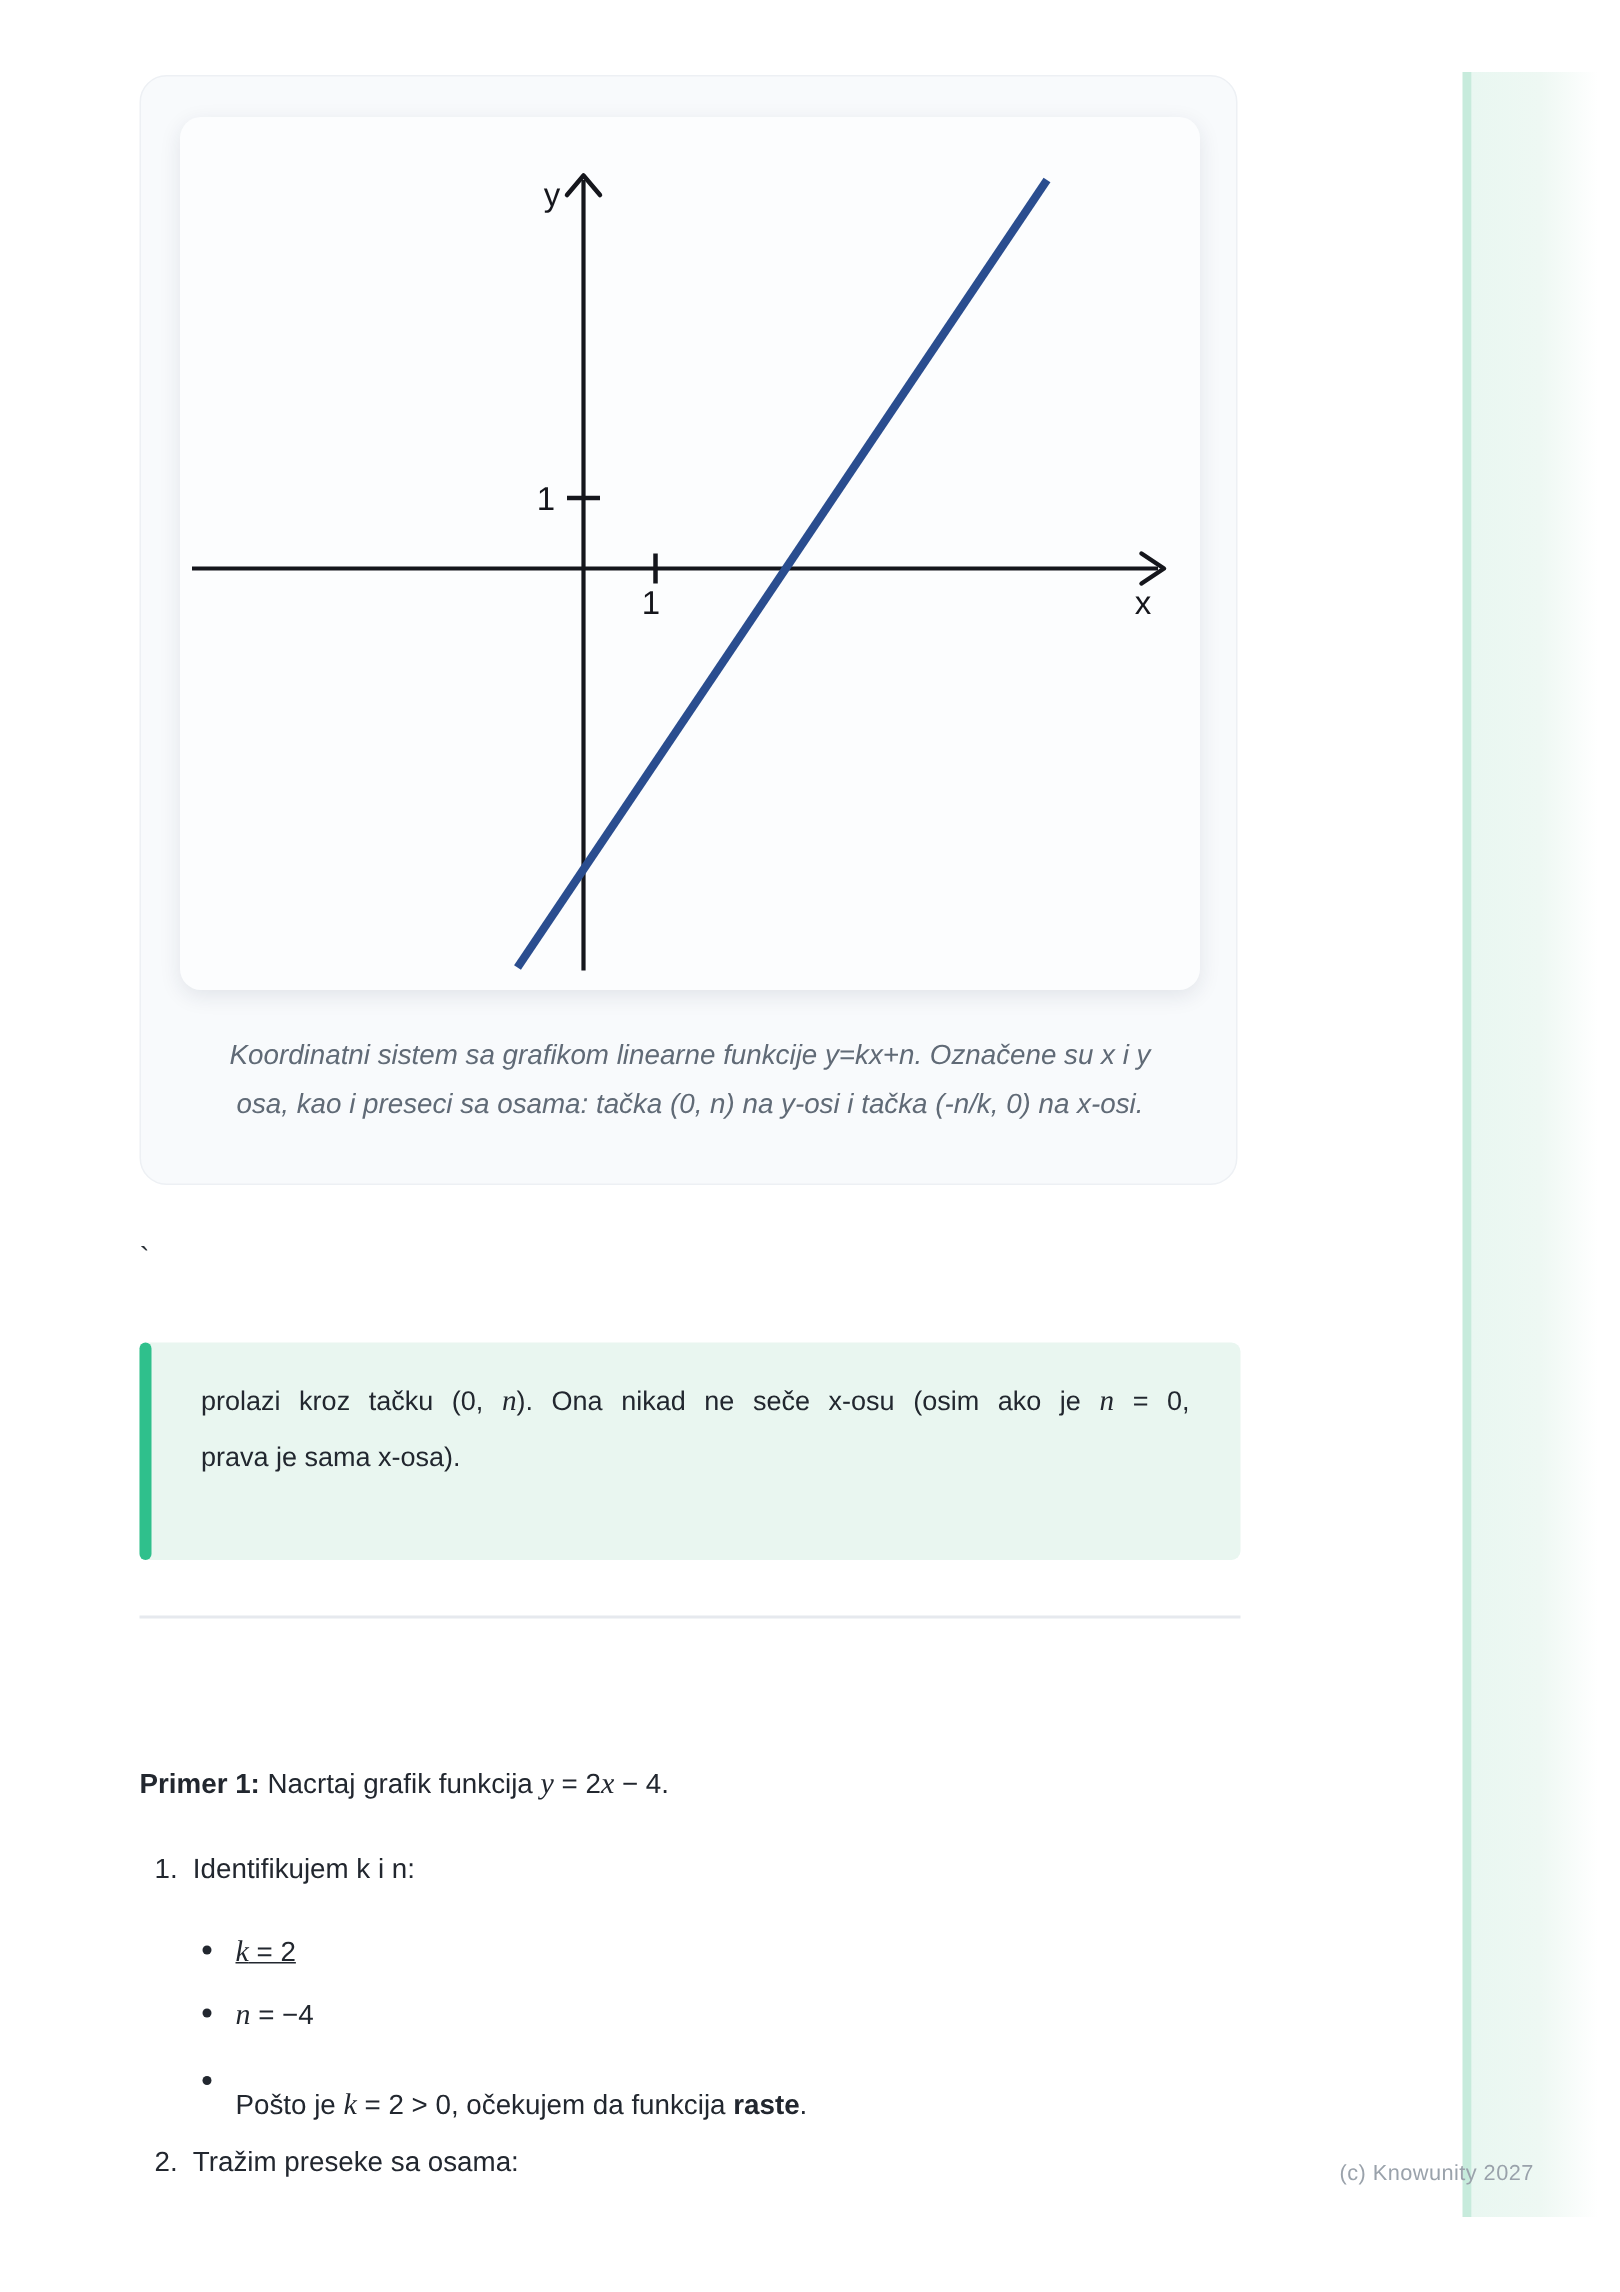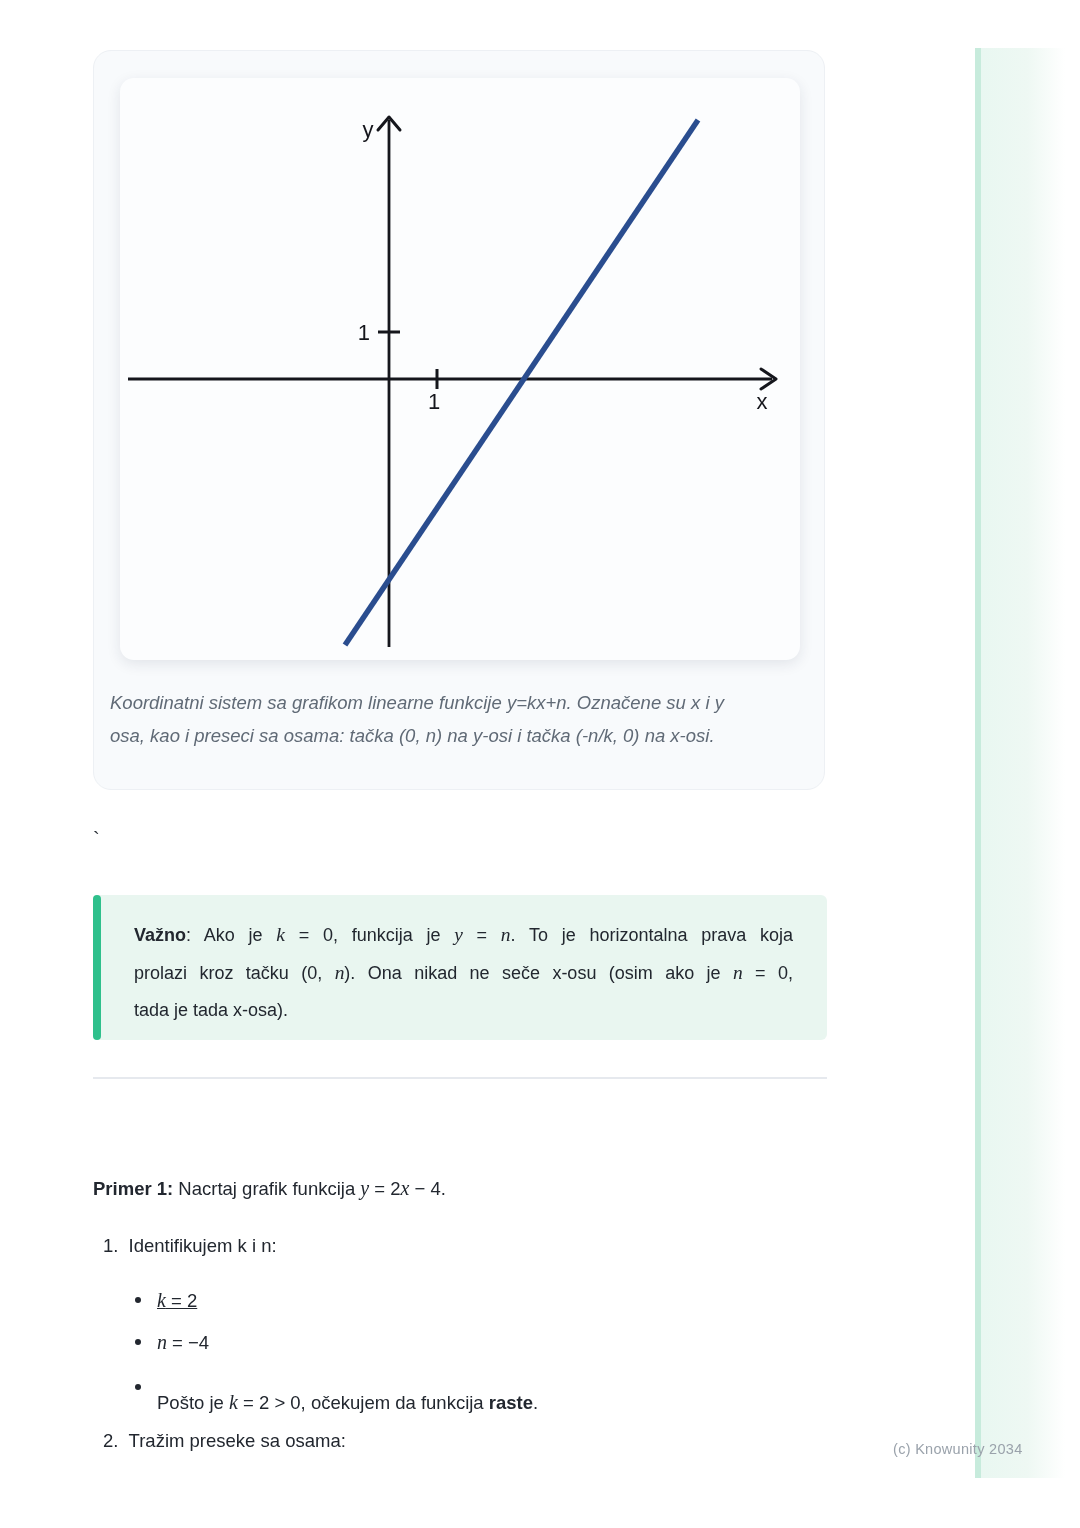--- a/index.html
+++ b/index.html
@@ -14,21 +14,21 @@
   
   .outer-card{position:absolute;left:93px;top:50px;width:732px;height:740px;
     background:#f8fafc;border:1px solid #edf0f4;border-radius:18px;box-sizing:border-box;}
 
   
   .graph-card{position:absolute;left:120px;top:78px;width:680px;height:582px;
     background:#fcfdfe;border-radius:14px;box-shadow:0 4px 14px rgba(25,39,71,0.10);}
   .graph-card svg{display:block;}
 
   
-  .caption{position:absolute;left:110px;top:686px;width:700px;text-align:left;
+  .caption{position:absolute;left:110px;top:686px;width:700px;text-align:center;
     font-style:italic;font-size:18.5px;line-height:33px;color:#606a76;}
 
   .backtick{position:absolute;left:93px;top:828px;font-size:20px;color:#2b3138;}
 
   
   .callout{position:absolute;left:93px;top:895px;width:734px;height:145px;
     background:#e9f6f0;border-radius:6px;box-sizing:border-box;
     padding:21px 34px 0 41px;color:#22272f;font-size:18px;}
   .callout-bar{position:absolute;left:0;top:0;width:8px;height:145px;background:#2fc08c;border-radius:5px;}
   .c-line{line-height:37px;white-space:nowrap;}
@@ -82,23 +82,22 @@
 
   <div class="caption">
     <div>Koordinatni sistem sa grafikom linearne funkcije y=kx+n. Označene su x i y</div>
     <div>osa, kao i preseci sa osama: tačka (0, n) na y-osi i tačka (-n/k, 0) na x-osi.</div>
   </div>
 
   <div class="backtick">`</div>
 
   <div class="callout">
     <div class="callout-bar"></div>
-    <div class="c-line c-just"><span class="seg-b">Važno</span><span>: Ako je </span><span class="seg-i">k</span><span> = 0, funkcija je </span><span class="seg-i">y</span><span> = </span><span class="seg-i">n</span><span>. To je horizontalna prava koja</span></div>
     <div class="c-line c-just"><span>prolazi kroz tačku (0, </span><span class="seg-i">n</span><span>). Ona nikad ne seče x-osu (osim ako je </span><span class="seg-i">n</span><span> = 0,</span></div>
-    <div class="c-line"><span>tada je tada x-osa).</span></div>
+    <div class="c-line"><span>prava je sama x-osa).</span></div>
   </div>
 
   <div class="divider"></div>
 
 
   <div class="bodytext" style="left:93px;top:1177px;"><span class="seg-b">Primer 1:</span><span> Nacrtaj grafik funkcija </span><span class="seg-i">y</span><span> = 2</span><span class="seg-i">x</span><span> − 4.</span></div>
 
   <div class="bodytext" style="left:103px;top:1234px;">
     <span class="step-num">1.</span>
     <span class="step-label" style="margin-left:5px;">Identifikujem k i n:</span>
@@ -111,15 +110,15 @@
   <div class="bodytext" style="left:157px;top:1331px;"><span class="seg-i">n</span><span> = −4</span></div>
 
   <div class="bullet-dot" style="left:135px;top:1384px;"></div>
   <div class="bodytext" style="left:157px;top:1376px;margin-top:15px;"><span>Pošto je </span><span class="seg-i">k</span><span> = 2 &gt; 0, očekujem da funkcija </span><span class="seg-b">raste</span><span>.</span></div>
 
   <div class="bodytext" style="left:103px;top:1429px;">
     <span class="step-num">2.</span>
     <span class="step-label" style="margin-left:5px;">Tražim preseke sa osama:</span>
   </div>
 
-  <div class="footer">(c) Knowunity 2034</div>
+  <div class="footer">(c) Knowunity 2027</div>
 
 </div>
 
 </body></html>

